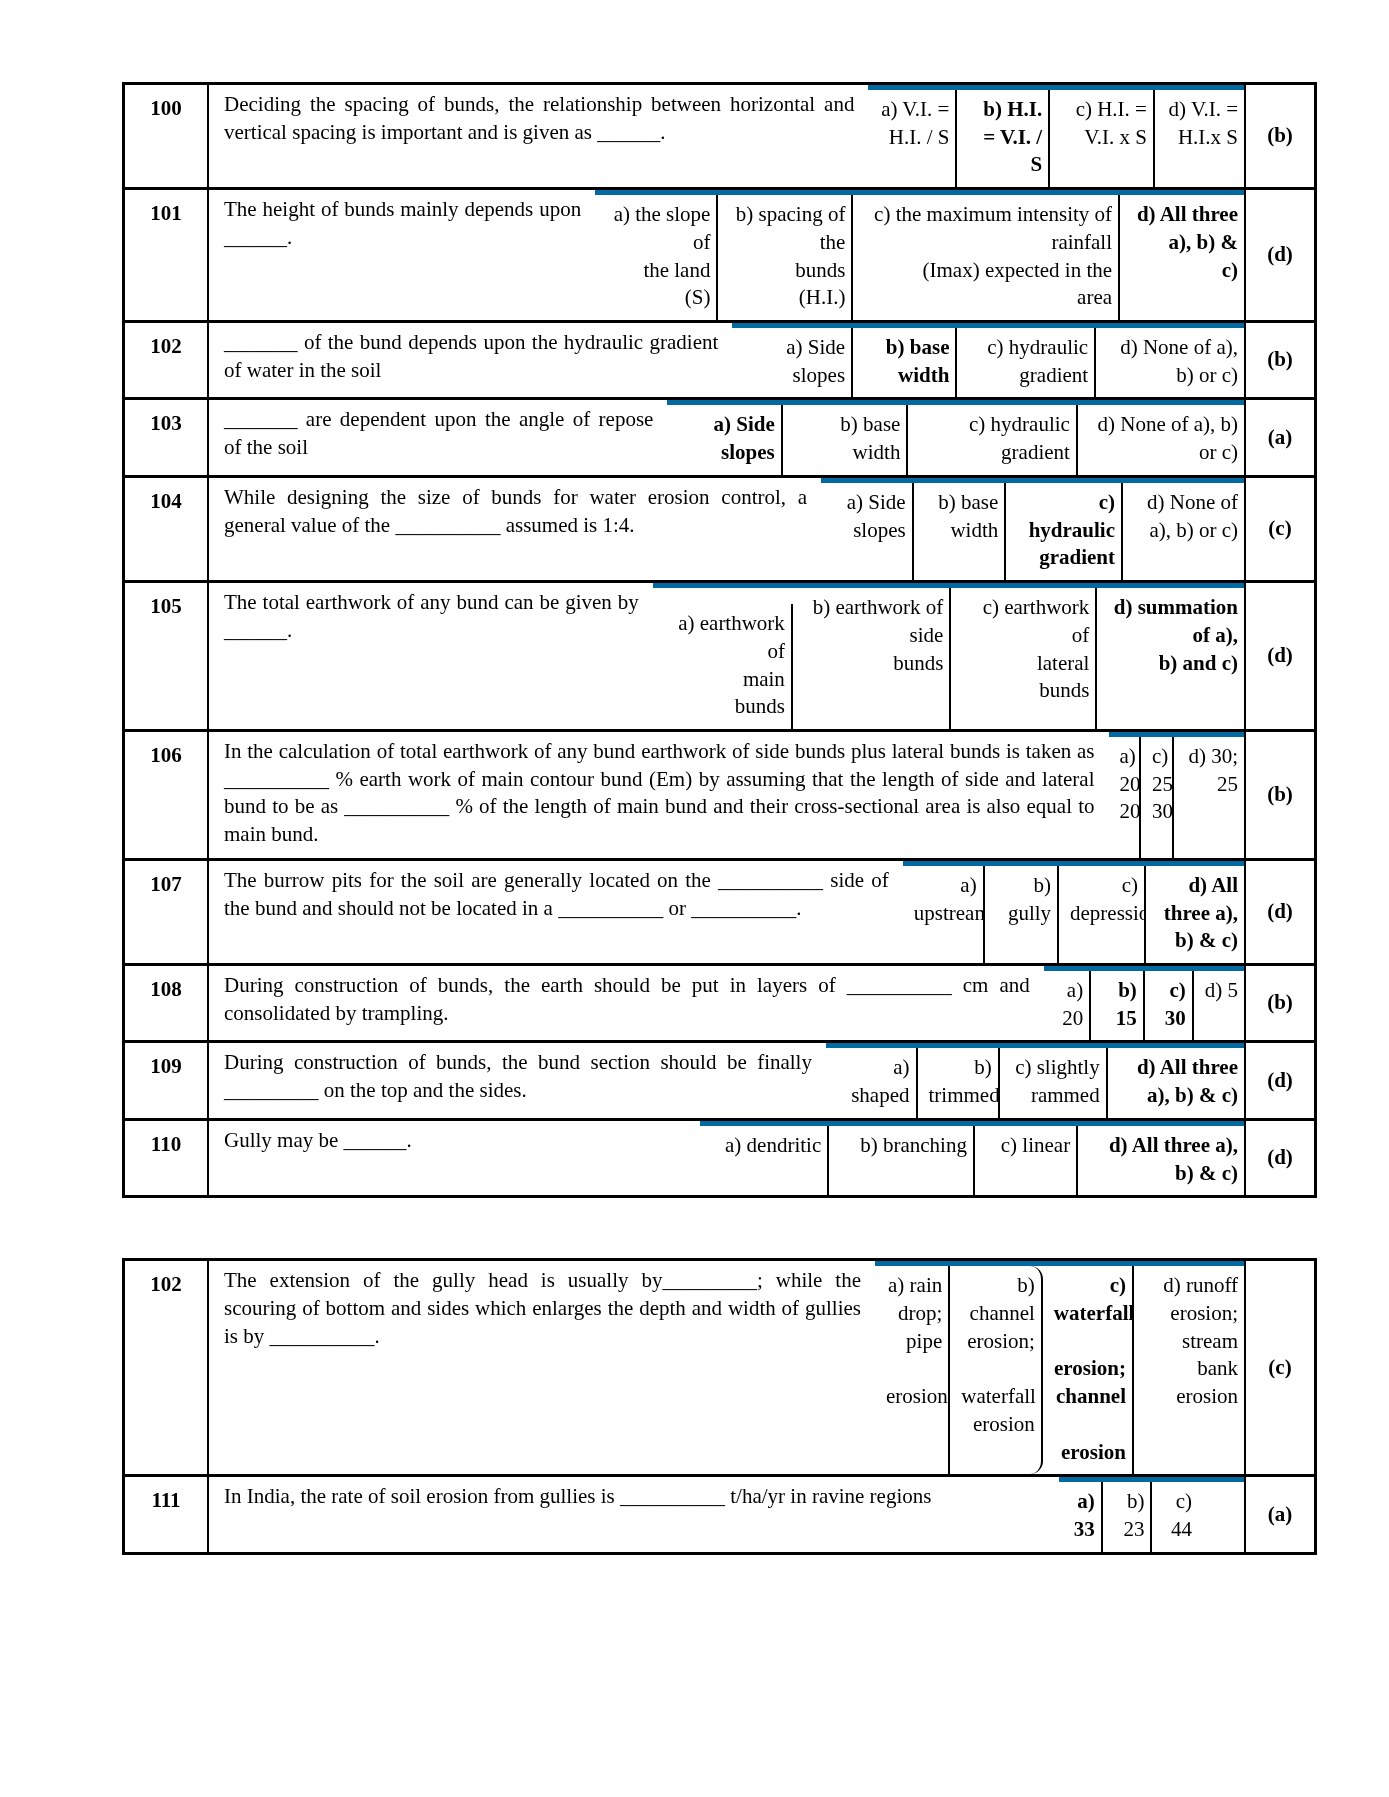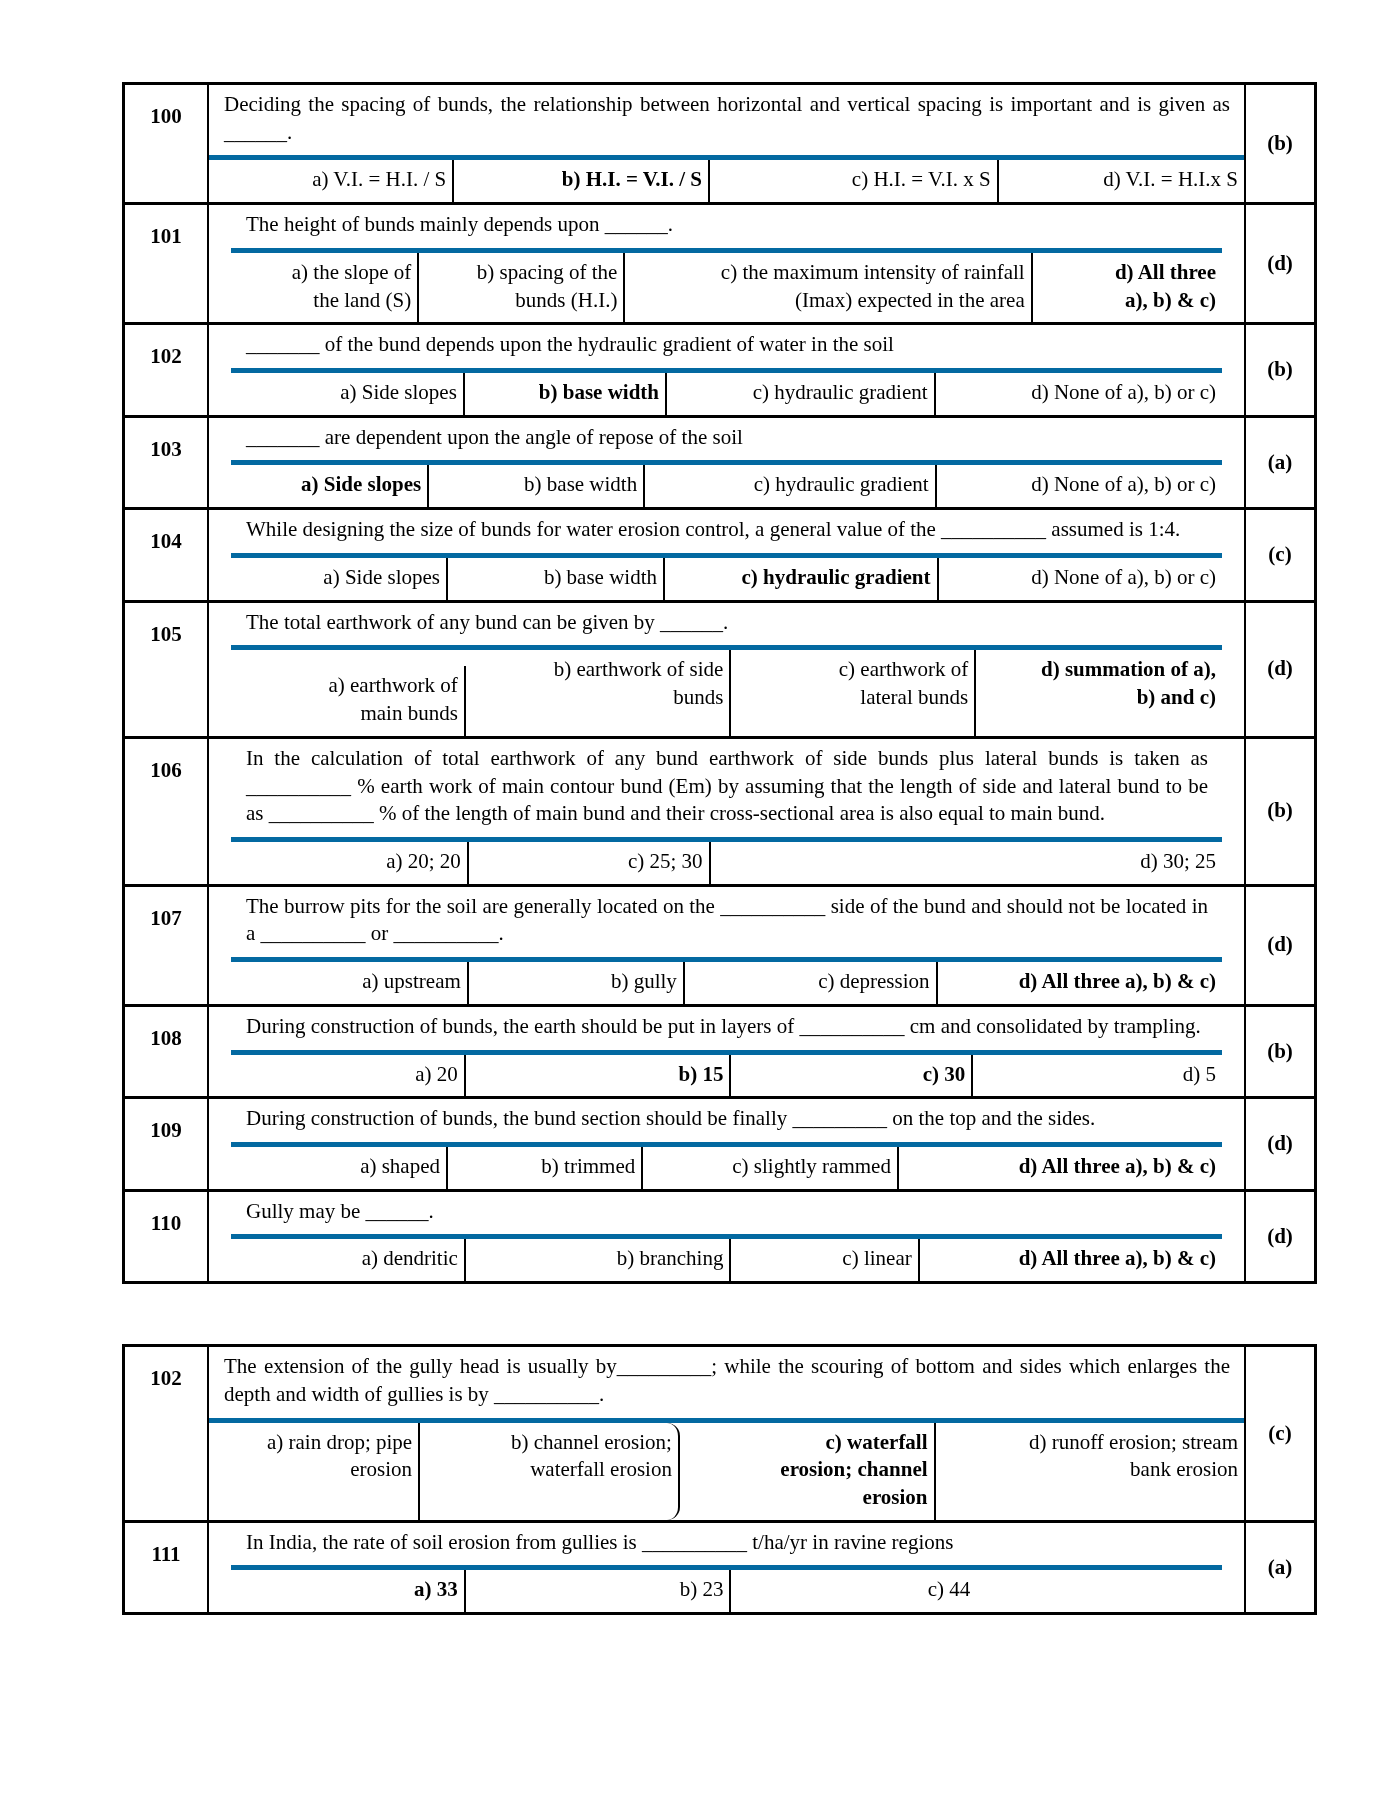--- a/index.html
+++ b/index.html
@@ -21,35 +21,35 @@
     border: 3px solid #000;
     background: #fff;
     box-sizing: border-box;
   }
   .qtable.first { margin-top: 82px; }
   .qtable.second { margin-top: 60px; }
   .qrow {
     display: grid;
     grid-template-columns: 84px 1fr 70px;
   }
-  .qrow + .qrow { border-top: 3px solid #000; gap: 22px; }
+  .qrow + .qrow { border-top: 3px solid #000; }
   .qnum {
     border-right: 2px solid #000;
     text-align: center;
     font-weight: bold;
-    padding-top: 18px;
+    padding-top: 10px;
   }
   .qans {
     border-left: 2px solid #000;
     display: flex;
     align-items: center;
     justify-content: center;
     font-weight: bold;
   }
-  .qmain { display: flex; flex-direction: column; min-width: 0; }
+  .qmain { display: flex; min-width: 0; }
   .qtext {
     text-align: justify;
     padding: 6px 14px 9px 15px;
     flex: 1 1 auto;
   }
   .qopts {
     display: flex;
     border-top: 5px solid #0369a1;
     align-items: stretch;
     text-align: right;

